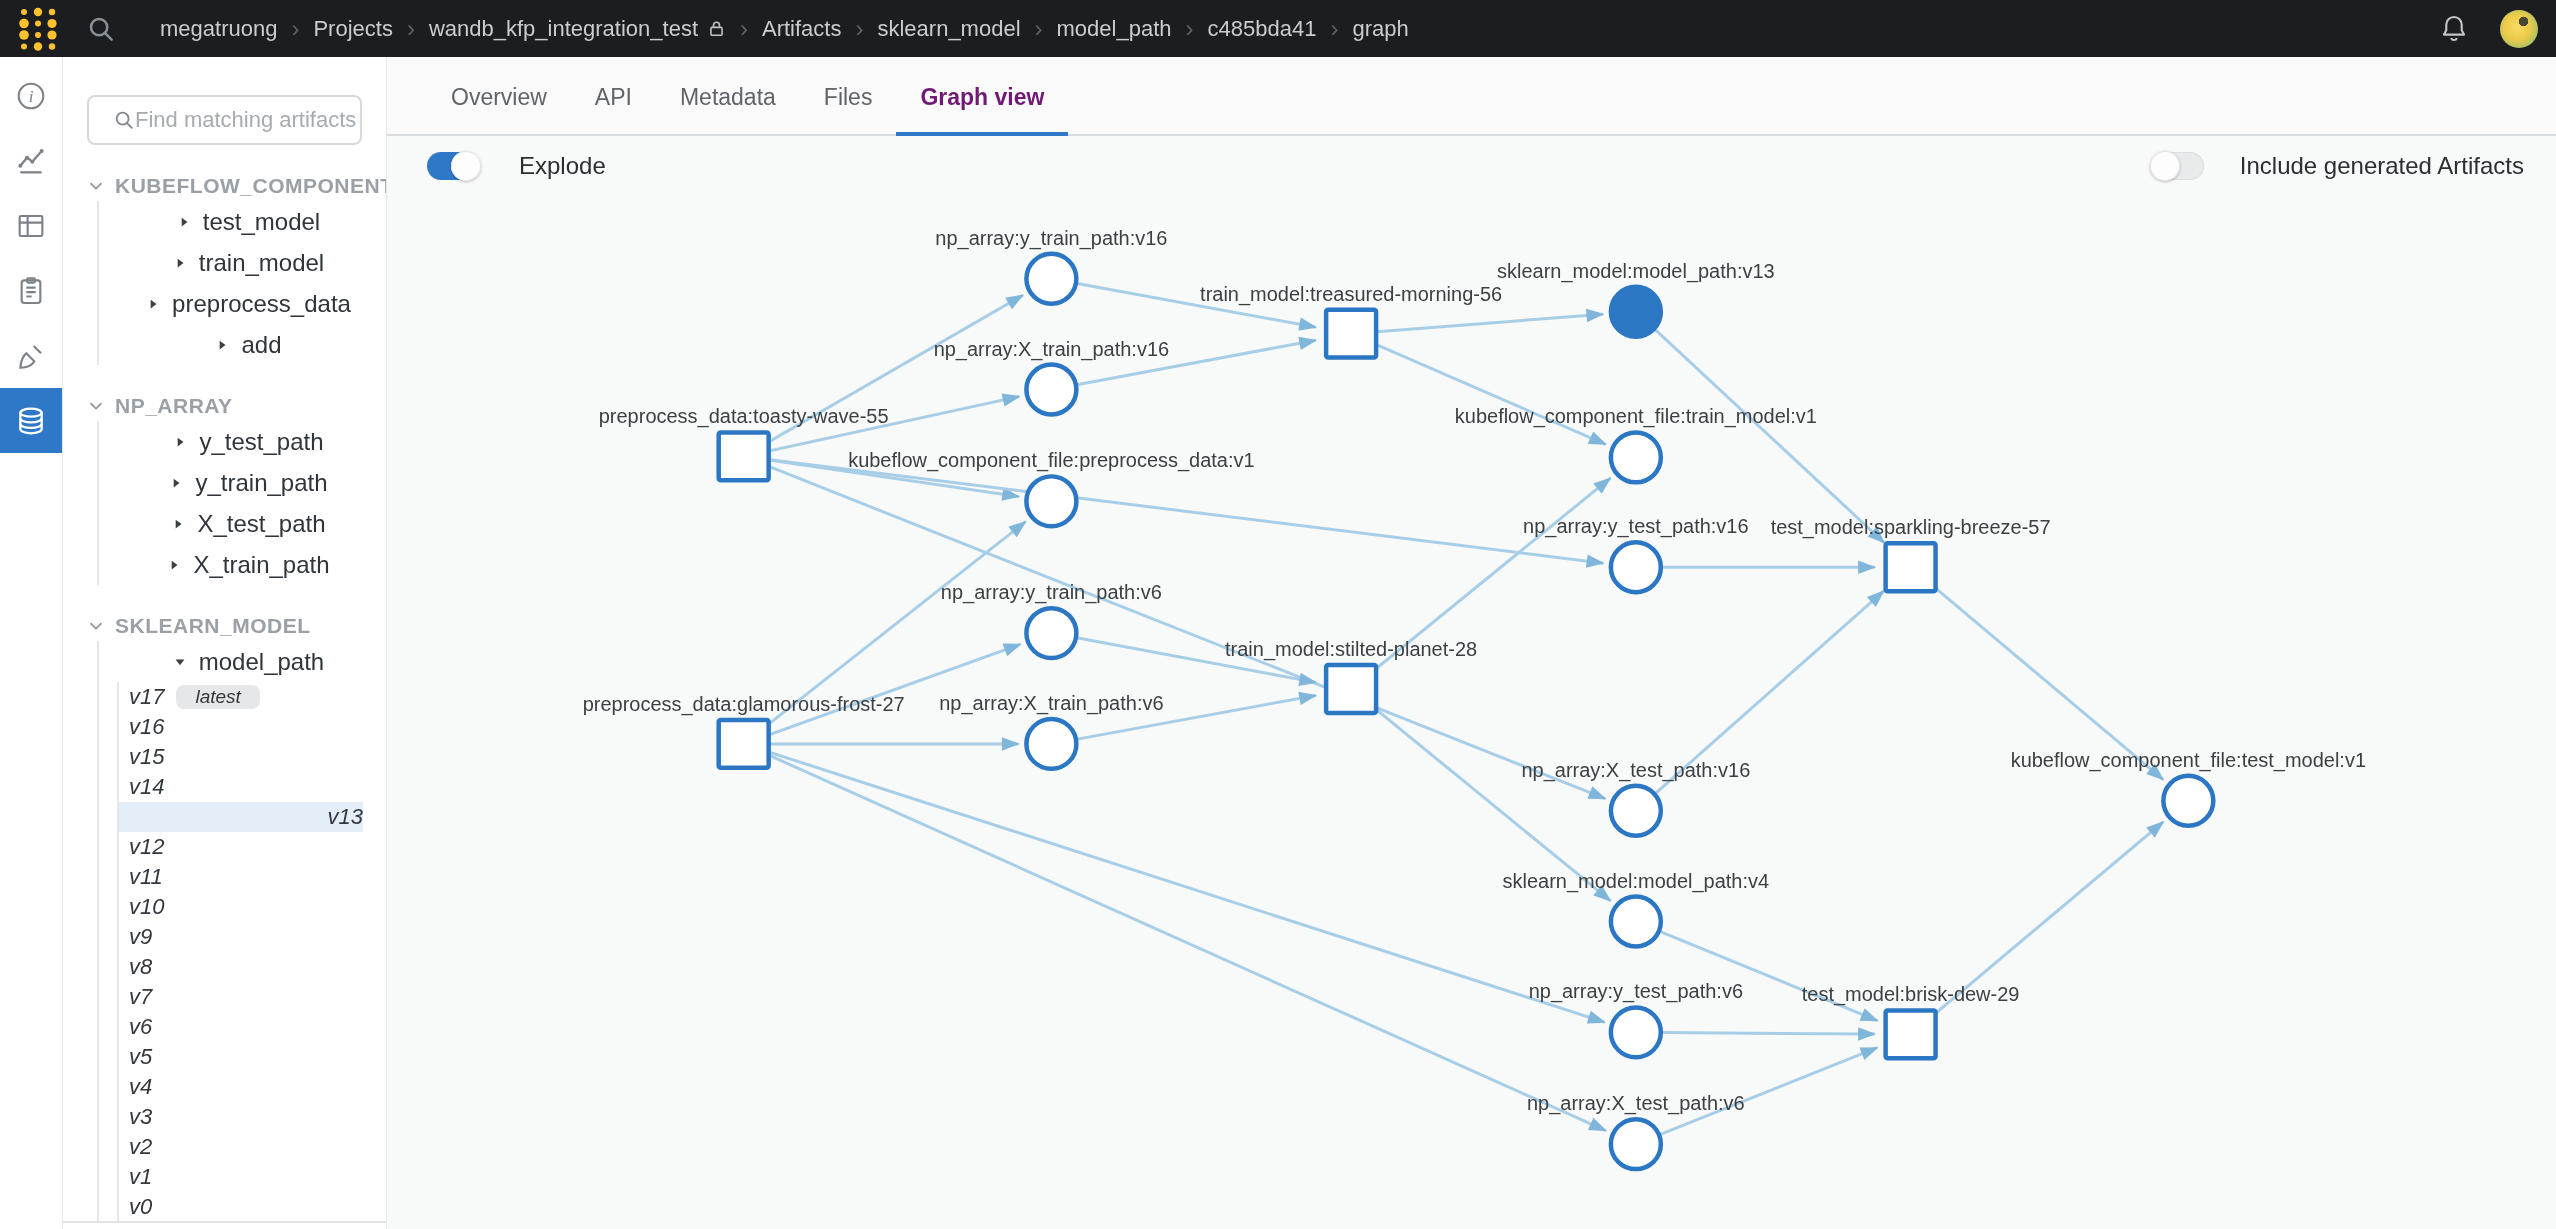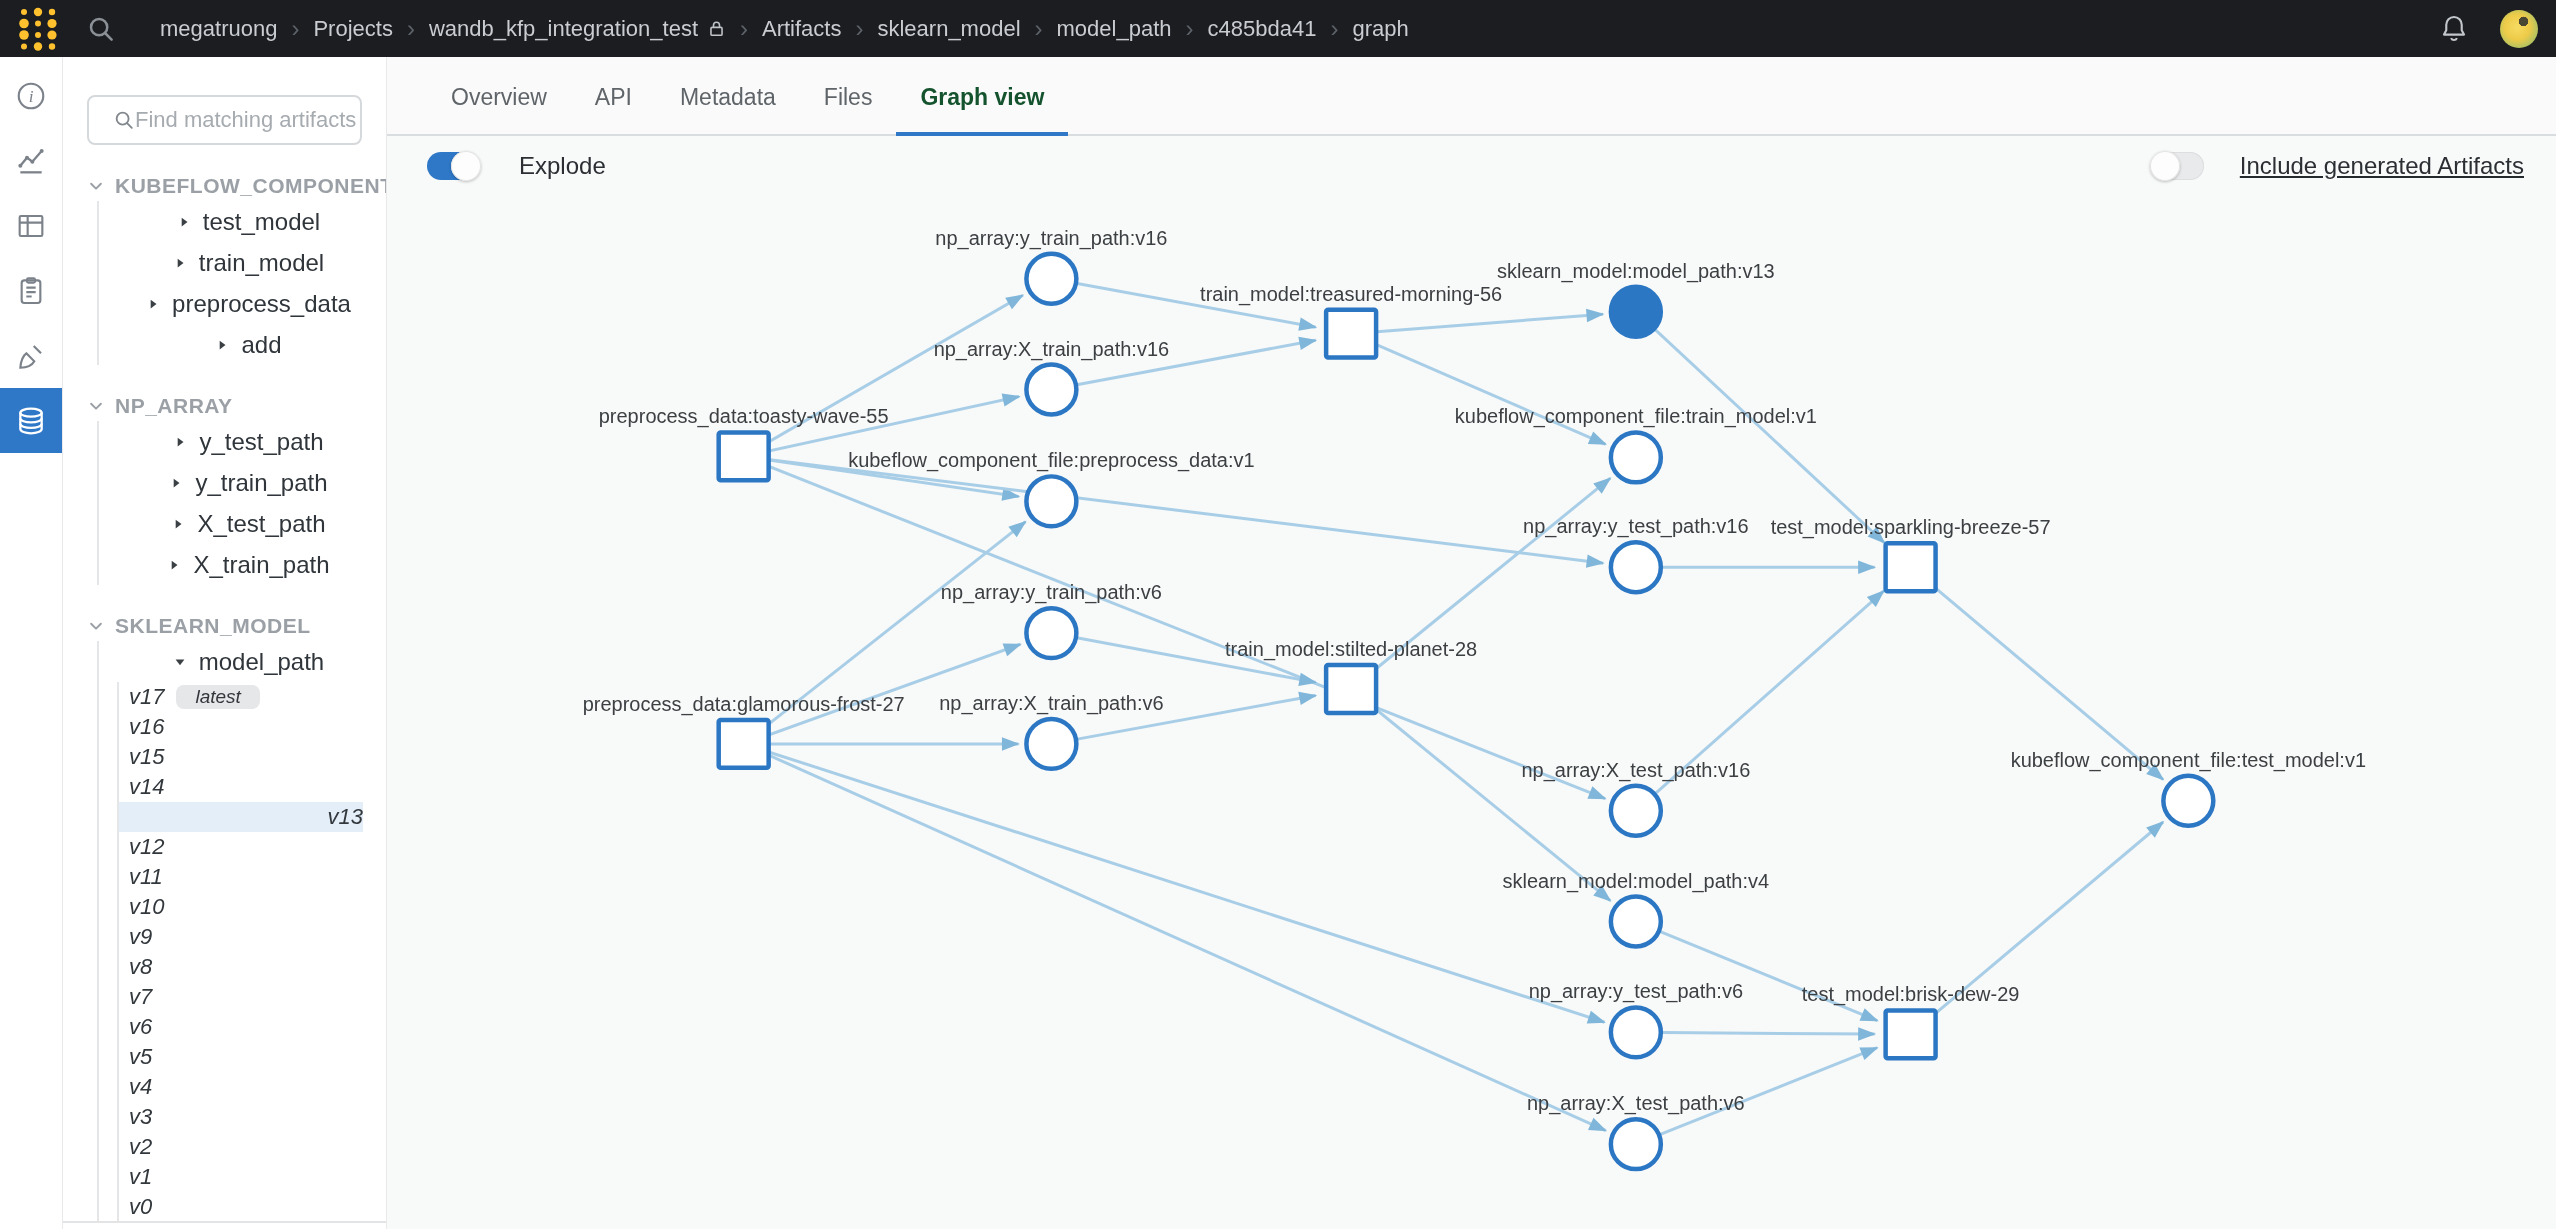--- a/index.html
+++ b/index.html
@@ -51,25 +51,25 @@
            color:#33383d;cursor:pointer;white-space:nowrap;}
   .version.selected{background:#e4eef9;justify-content:flex-end;}
   .badge{margin-left:12px;background:#e6e7e9;border-radius:8px;padding:1px 19px;font-size:19px;color:#33373c;}
   .panel-scrollline{position:absolute;left:0;right:0;bottom:6px;border-top:2px solid #e3e4e6;}
   
   .main{flex:1;display:flex;flex-direction:column;min-width:0;background:#fafafa;}
   .tabbar{height:77px;border-bottom:2px solid #dadde0;display:flex;align-items:stretch;
           padding-left:40px;flex:0 0 auto;background:#fafafa;}
   .tab{display:flex;align-items:center;padding:6px 24px 0 24px;font-size:23px;color:#5f6469;
        border-bottom:4px solid transparent;margin-bottom:-2px;cursor:pointer;white-space:nowrap;}
-  .tab.active{color:#14532d;font-weight:700;border-bottom-color:#2e78c7;}
+  .tab.active{color:#701a75;font-weight:700;border-bottom-color:#2e78c7;}
   .content{position:relative;flex:1;background:#f8f9f9;min-height:0;}
   #graph-svg{position:absolute;inset:0;width:100%;height:100%;}
   .toolbar-left{position:absolute;left:40px;top:16px;display:flex;align-items:center;gap:24px;z-index:5;}
-  .toolbar-right{position:absolute;right:32px;top:16px;display:flex;align-items:center;gap:20px;z-index:5;text-decoration:underline;}
+  .toolbar-right{position:absolute;right:32px;top:16px;display:flex;align-items:center;gap:20px;z-index:5;}
   .toolbar-left .lbl,.toolbar-right .lbl{font-size:24px;color:#2b2f33;margin-left:16px;}
   .switch{position:relative;width:52px;height:28px;border-radius:14px;cursor:pointer;flex:0 0 auto;}
   .switch.on{background:#2e78c7;}
   .switch.off{background:#e8eaec;box-shadow:inset 0 0 0 1px #dcdee0;}
   .knob{position:absolute;top:-1px;width:30px;height:30px;border-radius:50%;background:#fdfdfd;
         box-shadow:0 1px 3px rgba(0,0,0,.25),inset 0 0 0 1px #e3e3e3;}
   .switch.on .knob{right:-2px;}
   .switch.off .knob{left:-2px;}
 </style>
 </head>

